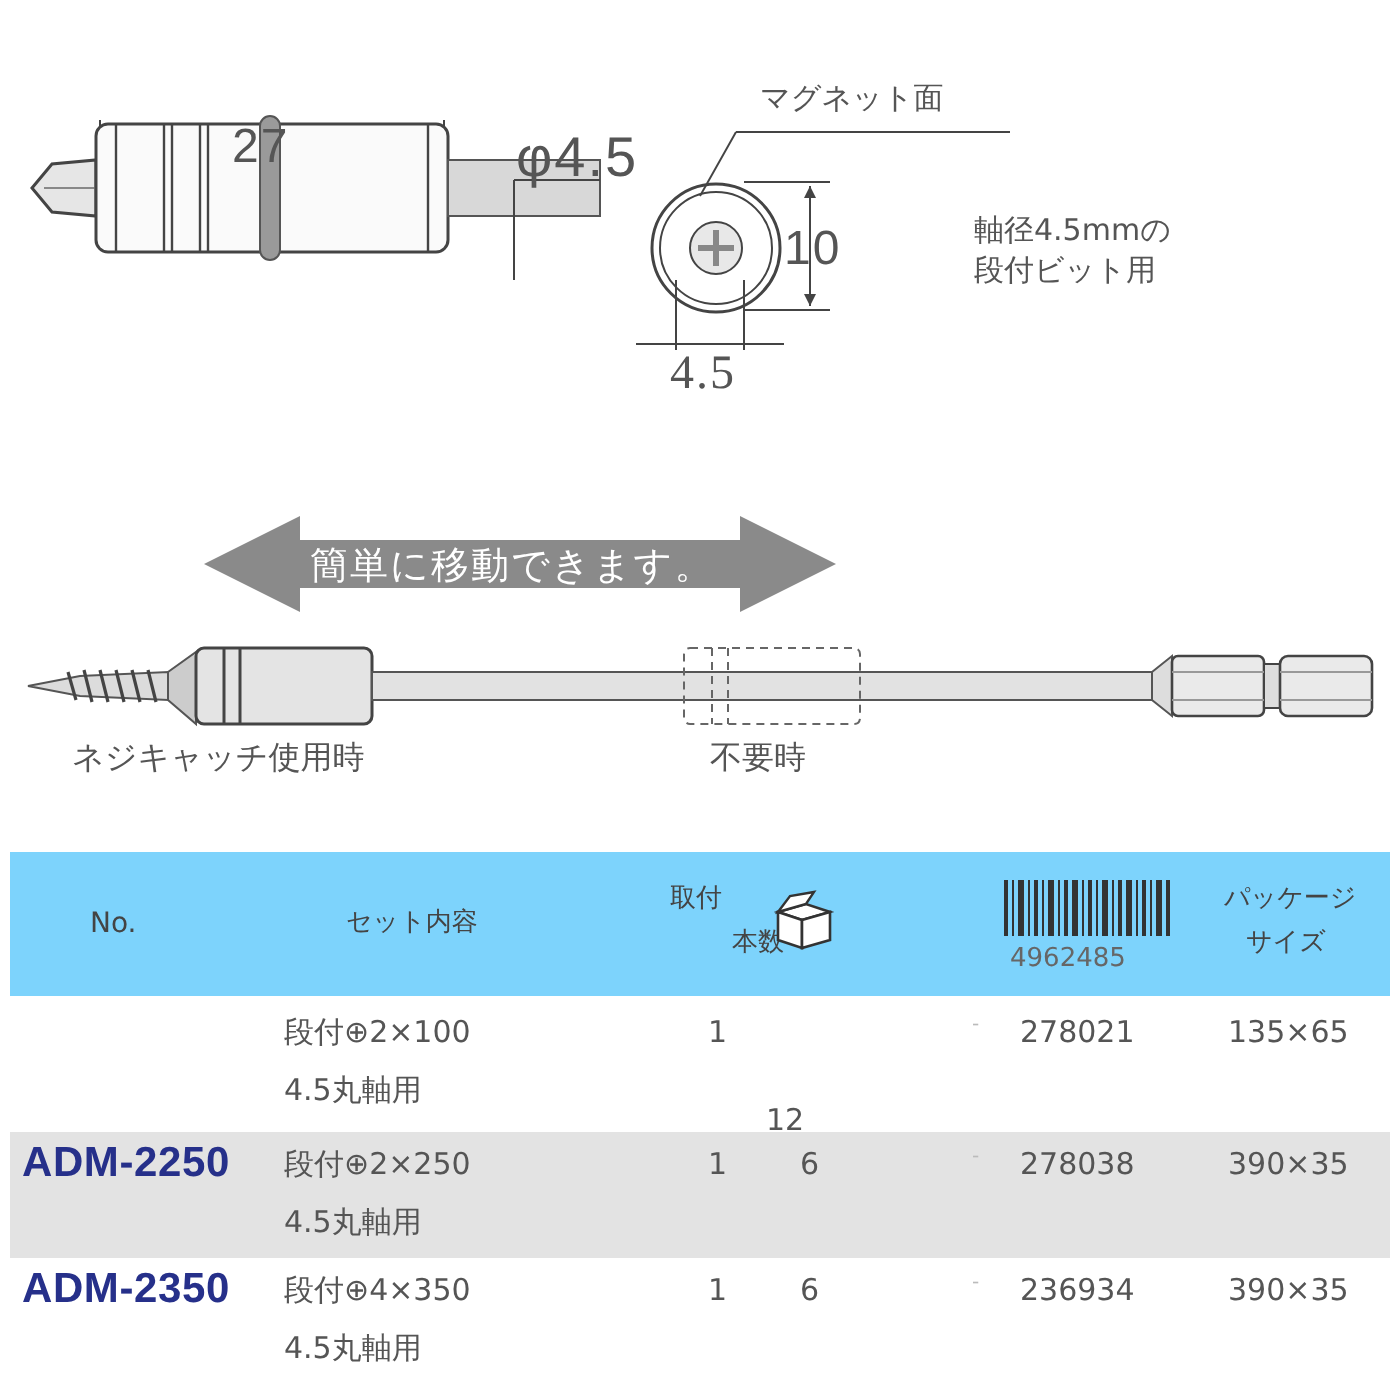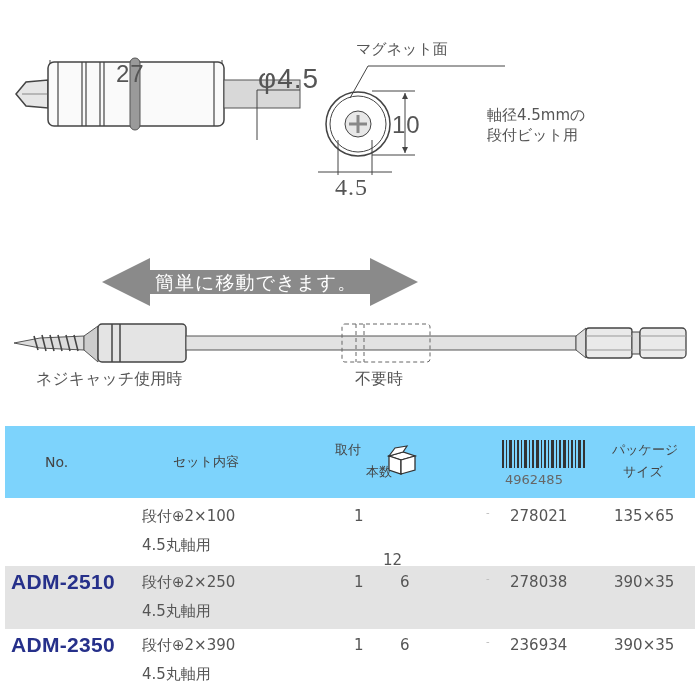--- a/index.html
+++ b/index.html
@@ -64,21 +64,21 @@
   <polygon points="405,93 402,99 408,99" fill="#444"></polygon>
   <polygon points="405,153 402,147 408,147" fill="#444"></polygon>
 
   <line x1="338" y1="140" x2="338" y2="175" stroke="#444" stroke-width="1"></line>
   <line x1="372" y1="140" x2="372" y2="175" stroke="#444" stroke-width="1"></line>
   <line x1="318" y1="172" x2="392" y2="172" stroke="#444" stroke-width="1"></line>
 </svg>
 
 <div class="abs dim-text" style="left:116px;top:60px;">27</div>
 <div class="abs dim-text" style="left:258px;top:63px;font-size:28px;">φ4.5</div>
-<div class="abs label" style="left:356px;top:40px;">マグネット面</div>
+<div class="abs label" style="left:380px;top:40px;">マグネット面</div>
 <div class="abs dim-text" style="left:392px;top:111px;">10</div>
 <div class="abs dim-text" style="left:335px;top:174px;font-family:Liberation Serif, serif;">4.5</div>
 <div class="abs note" style="left:487px;top:106px;">軸径4.5mmの</div>
 <div class="abs note" style="left:487px;top:126px;">段付ビット用</div>
 
 <svg class="abs" style="left:0;top:240px" width="700" height="160" viewBox="0 0 700 160">
 
   <polygon points="102,42 150,18 150,30 370,30 370,18 418,42 370,66 370,54 150,54 150,66" fill="#8a8a8a"></polygon>
 
   <polygon points="14,103 40,98 84,96 84,110 40,108" fill="#dcdcdc" stroke="#555" stroke-width="1"></polygon>
@@ -166,32 +166,32 @@
   <div class="desc1">段付⊕2×100</div>
   <div class="desc2">4.5丸軸用</div>
   <div class="cell" style="left:349px;">1</div>
   <div class="cell" style="left:378px;margin-top:44px;">12</div>
   <div class="dash">-</div>
   <div class="cell" style="left:505px;">278021</div>
   <div class="cell" style="left:609px;">135×65</div>
 </div>
 
 <div class="row shaded" style="top:566px;">
-  <div class="model">ADM-2510</div>
+  <div class="model">ADM-2250</div>
   <div class="desc1">段付⊕2×250</div>
   <div class="desc2">4.5丸軸用</div>
   <div class="cell" style="left:349px;">1</div>
   <div class="cell" style="left:395px;">6</div>
   <div class="dash">-</div>
   <div class="cell" style="left:505px;">278038</div>
   <div class="cell" style="left:609px;">390×35</div>
 </div>
 
 <div class="row" style="top:629px;">
   <div class="model">ADM-2350</div>
-  <div class="desc1">段付⊕2×390</div>
+  <div class="desc1">段付⊕4×350</div>
   <div class="desc2">4.5丸軸用</div>
   <div class="cell" style="left:349px;">1</div>
   <div class="cell" style="left:395px;">6</div>
   <div class="dash">-</div>
   <div class="cell" style="left:505px;">236934</div>
   <div class="cell" style="left:609px;">390×35</div>
 </div>
 
 </body></html>

